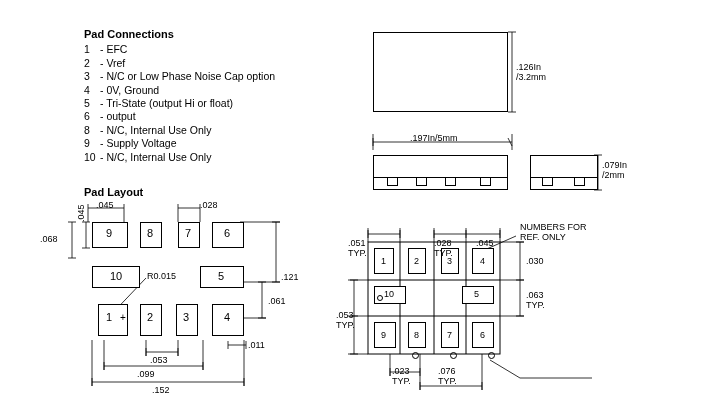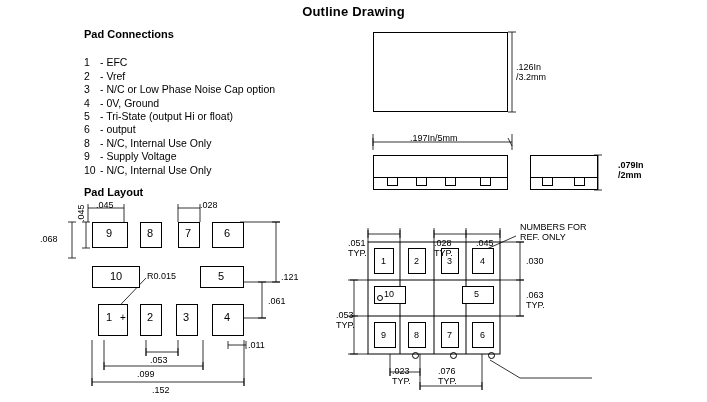--- a/index.html
+++ b/index.html
@@ -16,40 +16,39 @@
 
   #title{
     left:0;top:4px;width:707px;
     text-align:center;
     font-size:13px;font-weight:bold;
     letter-spacing:.2px;
   }
 
   
   #pad-conn{left:84px;top:28px;font-size:10.5px;line-height:13.4px;}
-  #pad-conn .hdr{font-weight:bold;font-size:11px;margin-bottom:15px;}
+  #pad-conn .hdr{font-weight:bold;font-size:11px;margin-bottom:2px;}
   #pad-conn .row{white-space:pre;}
   #pad-conn .num{display:inline-block;width:16px;}
 
   #pad-layout-title{left:84px;top:186px;font-size:11px;font-weight:bold;}
 
   
   .rect{border:1px solid #000;box-sizing:border-box;background:#fff;}
   .pad{border:1px solid #000;box-sizing:border-box;background:#fff;}
   .lbl{font-size:9px;line-height:10px;white-space:pre;}
   svg{position:absolute;left:0;top:0;overflow:visible;}
   .ln{stroke:#000;stroke-width:1;fill:none;}
   .lnthin{stroke:#000;stroke-width:.8;fill:none;}
 </style>
 </head>
 <body>
 
 <div class="root">
 
-  <div class="abs" id="title">Outline Drawing</div>
 
   <div class="abs" id="pad-conn">
     <div class="hdr">Pad Connections</div>
     <div class="row"><span class="num">1</span><span>- EFC</span></div>
     <div class="row"><span class="num">2</span><span>- Vref</span></div>
     <div class="row"><span class="num">3</span><span>- N/C or Low Phase Noise Cap option</span></div>
     <div class="row"><span class="num">4</span><span>- 0V, Ground</span></div>
     <div class="row"><span class="num">5</span><span>- Tri-State (output Hi or float)</span></div>
     <div class="row"><span class="num">6</span><span>- output</span></div>
     <div class="row"><span class="num">8</span><span>- N/C, Internal Use Only</span></div>
@@ -154,21 +153,21 @@
     <div class="abs pad" style="left:57px;top:177px;width:11px;height:9px;"></div>
     <div class="abs pad" style="left:86px;top:177px;width:11px;height:9px;"></div>
     <div class="abs pad" style="left:115px;top:177px;width:11px;height:9px;"></div>
     <div class="abs pad" style="left:150px;top:177px;width:11px;height:9px;"></div>
     <div class="abs lbl" style="left:80px;top:133px;">.197In/5mm</div>
 
     <div class="abs rect" style="left:200px;top:155px;width:68px;height:35px;"></div>
     <div class="abs" style="left:200px;top:177px;width:68px;height:1px;background:#000;"></div>
     <div class="abs pad" style="left:212px;top:177px;width:11px;height:9px;"></div>
     <div class="abs pad" style="left:244px;top:177px;width:11px;height:9px;"></div>
-    <div class="abs lbl" style="left:288px;top:160px;white-space:pre;font-weight:bold;">.079In
+    <div class="abs lbl" style="left:272px;top:160px;white-space:pre;">.079In
 /2mm</div>
   </div>
 
   <div class="abs" style="left:330px;top:200px;width:377px;height:202px;">
     <svg width="377" height="202">
 
       <rect class="ln" x="38" y="42" width="132" height="112"></rect>
 
       <path class="ln" d="M38,80 L170,80 M38,116 L170,116"></path>
       <path class="ln" d="M70,42 L70,154 M104,42 L104,154 M136,42 L136,154"></path>

